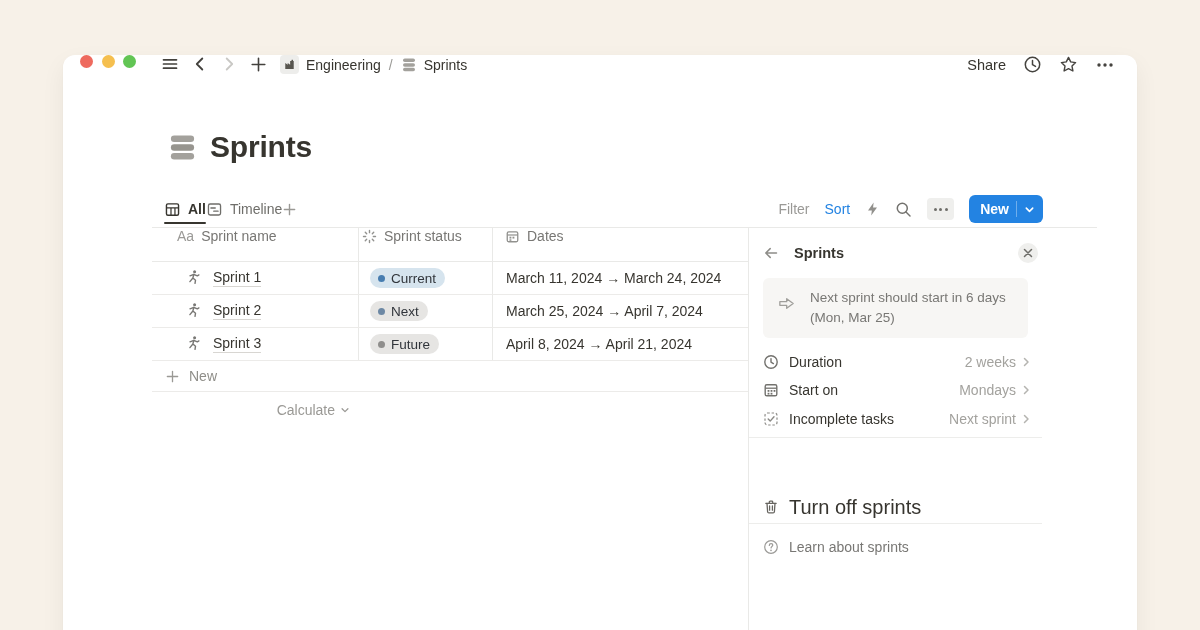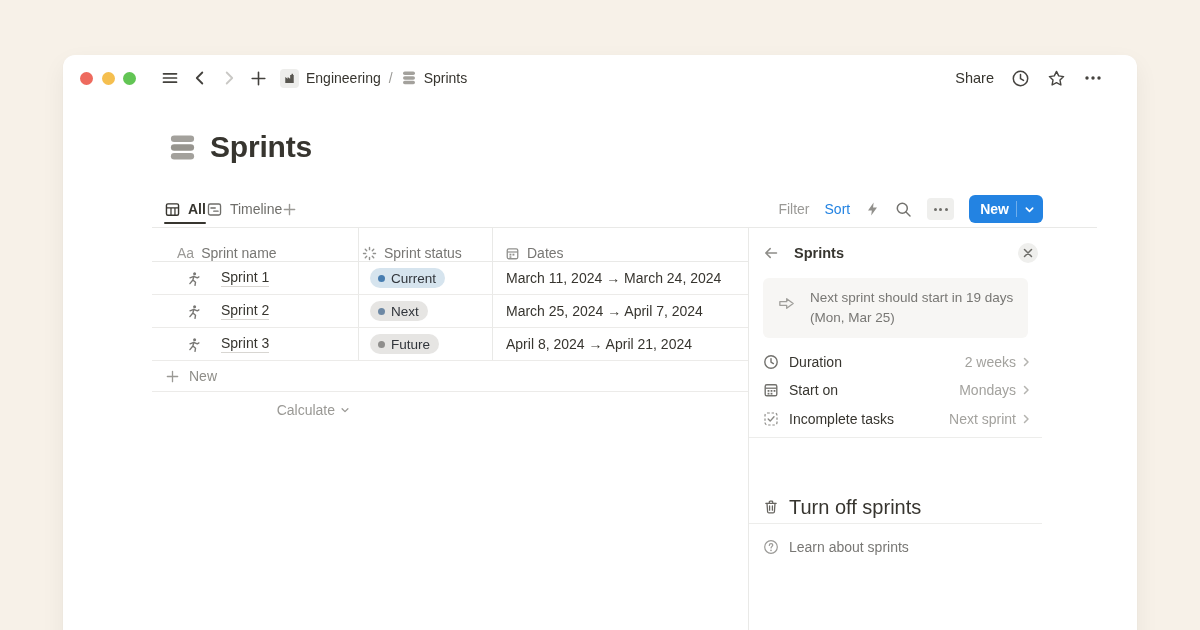--- a/index.html
+++ b/index.html
@@ -9,21 +9,21 @@
     --pill_next_dot:#6d88a4; --pill_gray_dot:#8f8e8c;
     --traffic_red:#ee6a5e; --traffic_yellow:#f5bf4f; --traffic_green:#62c554;
     --callout_bg:#f7f6f4; --hover_bg:#f1f0ef; --chip_bg:#ededeb;
   }
   *{box-sizing:border-box;margin:0;padding:0}
   body{font-family:"Liberation Sans","DejaVu Sans",sans-serif;-webkit-font-smoothing:antialiased}
   .stage{position:relative;width:1200px;height:630px;background:var(--background);overflow:hidden}
   .window{position:absolute;left:63px;top:55px;width:1074px;height:600px;background:#fff;
     border-radius:12px;box-shadow:0 1px 2px rgba(15,15,15,.04),0 9px 24px rgba(15,15,15,.06)}
   
-  .topbar{position:absolute;left:0;top:0;right:12px;height:46px;display:flex;align-items:center;padding:0 22px 0 17px}
+  .topbar{position:absolute;left:0;top:0;right:0;height:46px;display:flex;align-items:flex-start;padding:0 22px 0 17px}
   .lights{display:flex;align-items:center;gap:8.5px}
   .light{width:13px;height:13px;border-radius:50%}
   .l-red{background:var(--traffic_red)} .l-yellow{background:var(--traffic_yellow)} .l-green{background:var(--traffic_green)}
   .navicons{display:flex;align-items:center;gap:13px;margin-left:25px;color:#43413d}
   .icon{display:inline-flex;align-items:center;justify-content:center;flex:none}
   .fwd{color:#c9c8c5}
   .breadcrumb{display:flex;align-items:center;gap:7px;margin-left:13px;font-size:14px;color:var(--text_primary)}
   .chip{width:19px;height:19px;border-radius:4px;background:var(--chip_bg);display:inline-flex;align-items:center;justify-content:center}
   .crumb-sep{color:var(--text_tertiary);margin:0 1px}
   .topbar-right{margin-left:auto;display:flex;align-items:center;gap:17px;color:#45433f}
@@ -44,27 +44,27 @@
   .tb-icon{color:#91908c}
   .more-btn{width:27px;height:22px;border-radius:4px;background:#efefed;display:flex;align-items:center;justify-content:center;gap:2.6px}
   .more-btn i{width:3px;height:3px;border-radius:50%;background:#6e6d69}
   .new-btn{height:28px;border-radius:6px;background:var(--accent_blue);display:flex;align-items:center;padding:0 8px 0 11px;color:#fff}
   .new-btn .lbl{font-size:14px;font-weight:600}
   .new-btn .sep{width:1px;height:16px;background:rgba(255,255,255,.35);margin:0 7px}
   
   .table-top-line{position:absolute;left:89px;top:172px;width:945px;height:1px;background:var(--divider)}
   .vline{position:absolute;top:173px;width:1px;height:133px;background:var(--divider)}
   .table{position:absolute;left:89px;top:173px;width:596px}
-  .thead{display:flex;height:34px;align-items:flex-end;border-bottom:1px solid var(--divider);color:var(--text_secondary);font-size:14px}
+  .thead{display:flex;height:34px;align-items:flex-start;border-bottom:1px solid var(--divider);color:var(--text_secondary);font-size:14px}
   .th{display:flex;align-items:center;gap:7px}
   .th-name{width:206px;padding-left:25px}
   .th-status{width:134px;padding-left:4px}
   .th-dates{width:256px;padding-left:13px}
   .trow{display:flex;height:33px;align-items:center;border-bottom:1px solid #ecebe9;font-size:14px;color:var(--text_primary)}
-  .td-name{width:206px;padding-left:33px;display:flex;align-items:flex-end;gap:20px}
+  .td-name{width:206px;padding-left:33px;display:flex;align-items:flex-start;gap:12px}
   .td-status{width:134px;padding-left:12px}
   .td-dates{width:256px;padding-left:14px;white-space:nowrap}
   .row-name{font-weight:500;border-bottom:1px solid #d8d6d2;line-height:17px}
   .pill{display:inline-flex;align-items:center;gap:6px;height:20px;padding:0 9px 0 8px;border-radius:10px;font-size:13.5px;color:#31353b}
   .pill .dot{width:7px;height:7px;border-radius:50%}
   .pill-current{background:var(--pill_blue_bg)} .pill-current .dot{background:var(--pill_blue_dot)}
   .pill-next{background:var(--pill_gray_bg)} .pill-next .dot{background:var(--pill_next_dot)}
   .pill-future{background:var(--pill_gray_bg)} .pill-future .dot{background:var(--pill_gray_dot)}
   .new-row{display:flex;height:31px;align-items:center;gap:9px;border-bottom:1px solid #ecebe9;color:#8f8e89;font-size:14px;padding-left:13px}
   .calc-row{position:absolute;left:89px;top:340px;width:206px;height:30px;display:flex;align-items:center;justify-content:flex-end;padding-right:8px;color:#9a9995;font-size:14px;gap:5px}
@@ -360,21 +360,21 @@
       </span>
     </div>
 
     <div class="callout">
       <span class="icon callout-icon">
         <svg width="19" height="19" viewBox="0 0 20 20">
             <path d="M3 8.1h7.2V5L17 10l-6.8 5v-3.1H3V8.1z" stroke="#a09f9b" stroke-width="1.4" fill="none" stroke-linejoin="round"></path>
           </svg>
       </span>
       <span class="callout-text">
-        <span>Next sprint should start in 19 days</span> <span>(Mon, Mar 25)</span>
+        <span>Next sprint should start in 6 days</span> <span>(Mon, Mar 25)</span>
       </span>
     </div>
 
     <div class="setting-row" style="top:292px">
       <span class="icon s-icon">
         <svg width="16" height="16" viewBox="0 0 16 16">
             <circle cx="8" cy="8" r="6.2" stroke="#73726e" stroke-width="1.4" fill="none"></circle>
             <path d="M8 4.6v3.6l2.4 1.4" stroke="#73726e" stroke-width="1.4" fill="none" stroke-linecap="round" stroke-linejoin="round"></path>
           </svg>
       </span>

